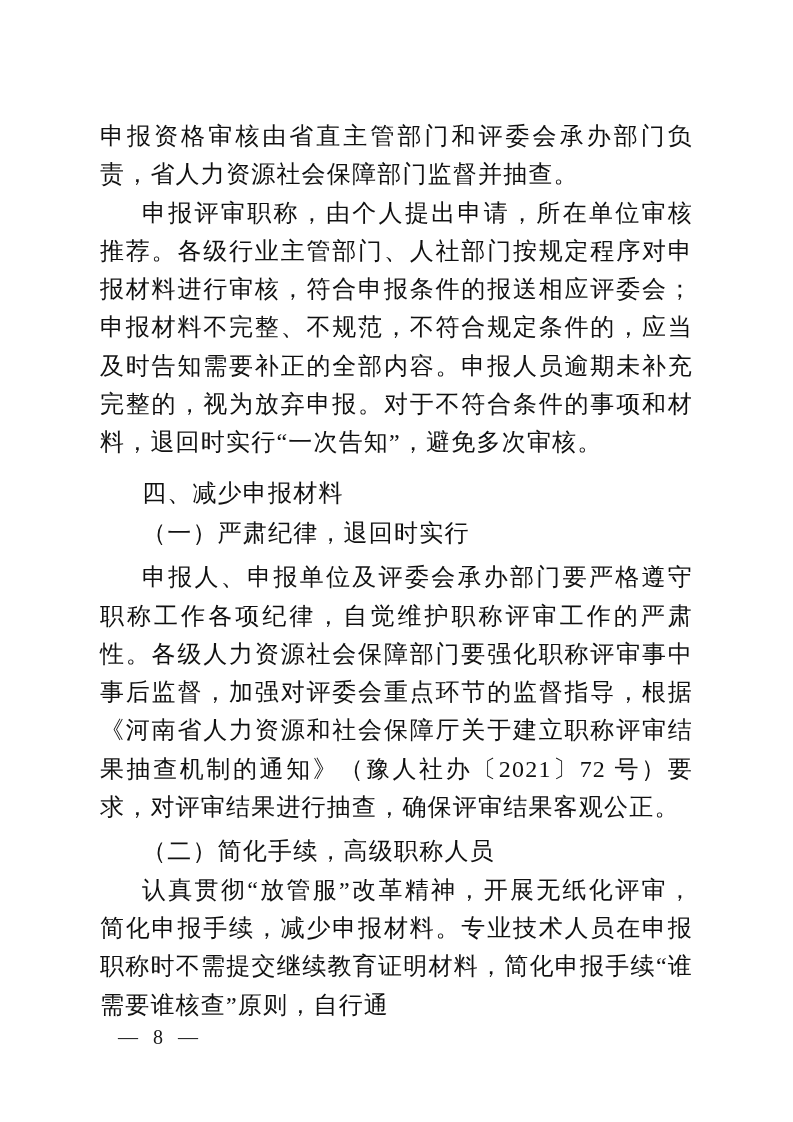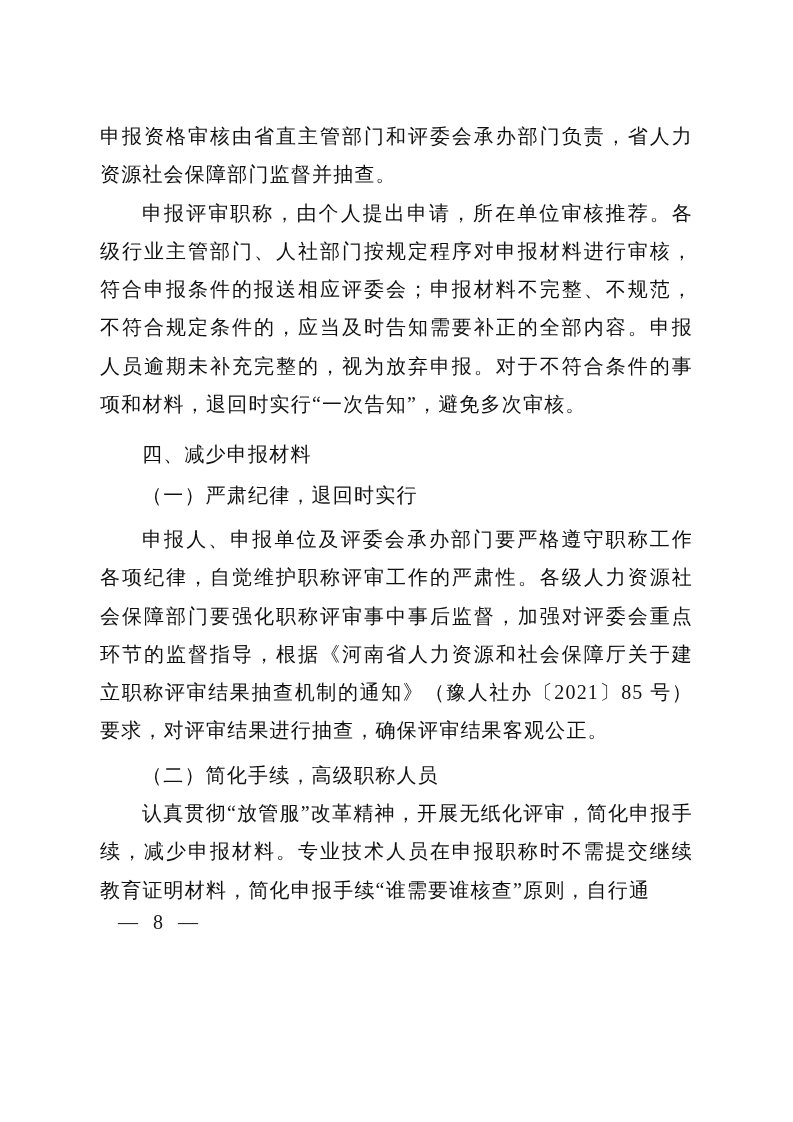--- a/index.html
+++ b/index.html
@@ -13,21 +13,21 @@
     height: 1122px;
     box-sizing: border-box;
     background: #ffffff;
     padding: 117px 100px 0 100px;
     color: #111111;
     font-family: "Liberation Serif", "DejaVu Serif", serif;
     overflow: hidden;
   }
   .body-text p, .body-text h2, .body-text h3 {
     margin: 0;
-    font-size: 20px;
+    font-size: 24px;
     line-height: 38.3px;
     letter-spacing: 1.2px;
     text-align: justify;
     font-weight: normal;
   }
   .para {
     text-indent: 42px;
   }
   .para-continuation {
     text-indent: 0;
@@ -68,21 +68,21 @@
   <div class="body-text">
     <p class="para para-continuation">申报资格审核由省直主管部门和评委会承办部门负责，省人力资源社会保障部门监督并抽查。</p>
 
     <p class="para">申报评审职称，由个人提出申请，所在单位审核推荐。各级行业主管部门、人社部门按规定程序对申报材料进行审核，符合申报条件的报送相应评委会；申报材料不完整、不规范，不符合规定条件的，应当及时告知需要补正的全部内容。申报人员逾期未补充完整的，视为放弃申报。对于不符合条件的事项和材料，退回时实行“一次告知”，避免多次审核。</p>
 
 
     <h2 class="section-heading">四、减少申报材料</h2>
 
     <h3 class="subsection-heading first">（一）严肃纪律，退回时实行</h3>
 
-    <p class="para para-after-heading">申报人、申报单位及评委会承办部门要严格遵守职称工作各项纪律，自觉维护职称评审工作的严肃性。各级人力资源社会保障部门要强化职称评审事中事后监督，加强对评委会重点环节的监督指导，根据《河南省人力资源和社会保障厅关于建立职称评审结果抽查机制的通知》（豫人社办〔2021〕85 号）要求，对评审结果进行抽查，确保评审结果客观公正。</p>
+    <p class="para para-after-heading">申报人、申报单位及评委会承办部门要严格遵守职称工作各项纪律，自觉维护职称评审工作的严肃性。各级人力资源社会保障部门要强化职称评审事中事后监督，加强对评委会重点环节的监督指导，根据《河南省人力资源和社会保障厅关于建立职称评审结果抽查机制的通知》（豫人社办〔2021〕72 号）要求，对评审结果进行抽查，确保评审结果客观公正。</p>
 
     <h3 class="subsection-heading second">（二）简化手续，高级职称人员</h3>
 
     <p class="para">认真贯彻“放管服”改革精神，开展无纸化评审，简化申报手续，减少申报材料。专业技术人员在申报职称时不需提交继续教育证明材料，简化申报手续“谁需要谁核查”原则，自行通</p>
   </div>
 
   <div class="page-footer">— 8 —</div>
 </div>
 
 </body></html>

